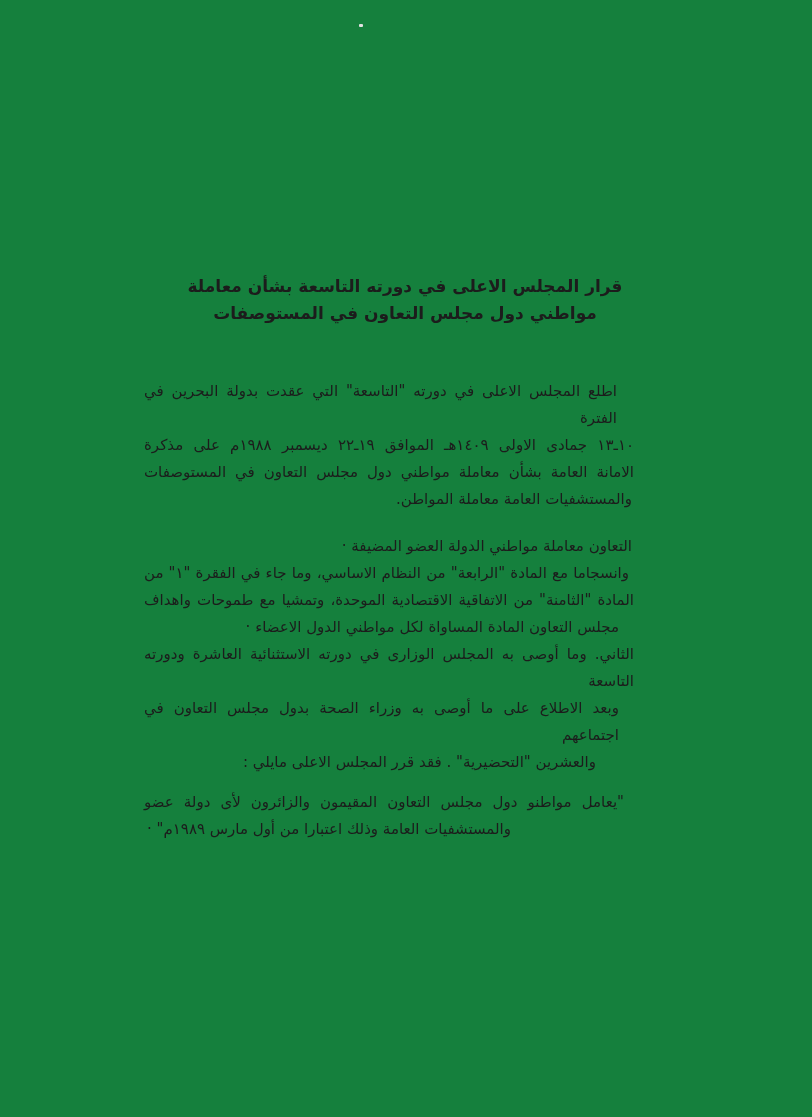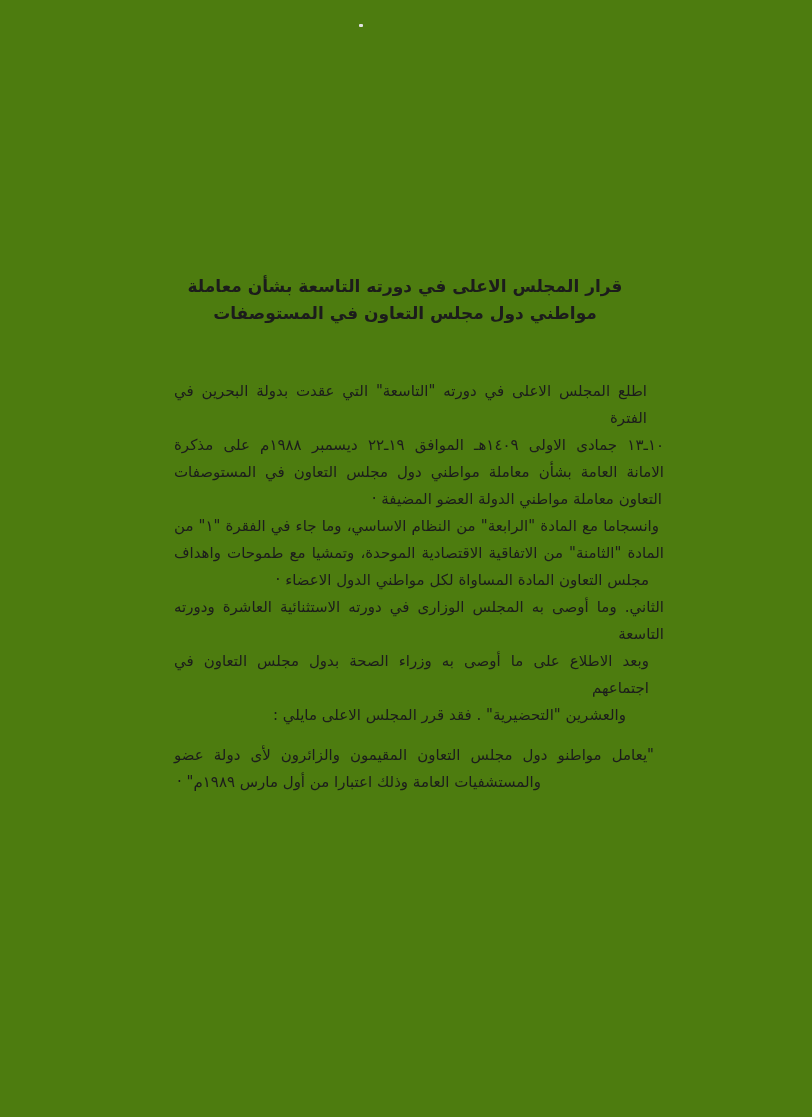--- a/index.html
+++ b/index.html
@@ -4,21 +4,21 @@
 <style>
   html, body {
     margin: 0;
     padding: 0;
     background: #ffffff;
   }
   .page {
     position: relative;
     width: 812px;
     height: 1117px;
-    background: #4d7c0f;
+    background: #15803d;
     overflow: hidden;
     font-family: "DejaVu Sans", sans-serif;
     color: #1c1c1c;
     direction: rtl;
   }
   .scan-speck {
     position: absolute;
     top: 24px;
     left: 359px;
     width: 4px;
@@ -33,21 +33,21 @@
     width: 490px;
     text-align: center;
     font-weight: bold;
     font-size: 17px;
     line-height: 27px;
     letter-spacing: 0.2px;
   }
   .doc-body {
     position: absolute;
     top: 378px;
-    left: 174px;
+    left: 144px;
     width: 490px;
     font-size: 15px;
     line-height: 27px;
   }
   .para {
     margin: 0;
   }
   .para.gap-before {
     margin-top: 13px;
   }
@@ -73,23 +73,24 @@
   <div class="doc-title">
     <div class="title-line">قرار المجلس الاعلى في دورته التاسعة بشأن معاملة</div>
     <div class="title-line">مواطني دول مجلس التعاون في المستوصفات</div>
   </div>
 
   <div class="doc-body">
       <div class="para">
         <div class="line justify" style="padding-right: 17px;">اطلع المجلس الاعلى في دورته "التاسعة" التي عقدت بدولة البحرين في الفترة</div>
         <div class="line justify">١٠ـ١٣ جمادى الاولى ١٤٠٩هـ الموافق ١٩ـ٢٢ ديسمبر ١٩٨٨م على مذكرة</div>
         <div class="line justify">الامانة العامة بشأن معاملة مواطني دول مجلس التعاون في المستوصفات</div>
+        <div class="line right" style="padding-right: 2px;">والمستشفيات العامة معاملة المواطن.</div>
       </div>
       <div class="para">
-        <div class="line right" style="padding-right: 2px;">التعاون معاملة مواطني الدولة العضو المضيفة ·</div>
+        <div class="line right" style="padding-right: 2px; margin-top: 20px;">التعاون معاملة مواطني الدولة العضو المضيفة ·</div>
       </div>
       <div class="para">
         <div class="line justify" style="padding-right: 5px;">وانسجاما مع المادة "الرابعة" من النظام الاساسي، وما جاء في الفقرة "١" من</div>
         <div class="line justify">المادة "الثامنة" من الاتفاقية الاقتصادية الموحدة، وتمشيا مع طموحات واهداف</div>
         <div class="line right" style="padding-right: 15px;">مجلس التعاون المادة المساواة لكل مواطني الدول الاعضاء ·</div>
       </div>
       <div class="para">
         <div class="line justify">الثاني. وما أوصى به المجلس الوزارى في دورته الاستثنائية العاشرة ودورته التاسعة</div>
         <div class="line justify" style="padding-right: 15px;">وبعد الاطلاع على ما أوصى به وزراء الصحة بدول مجلس التعاون في اجتماعهم</div>
         <div class="line right" style="padding-right: 38px;">والعشرين "التحضيرية" . فقد قرر المجلس الاعلى مايلي :</div>

